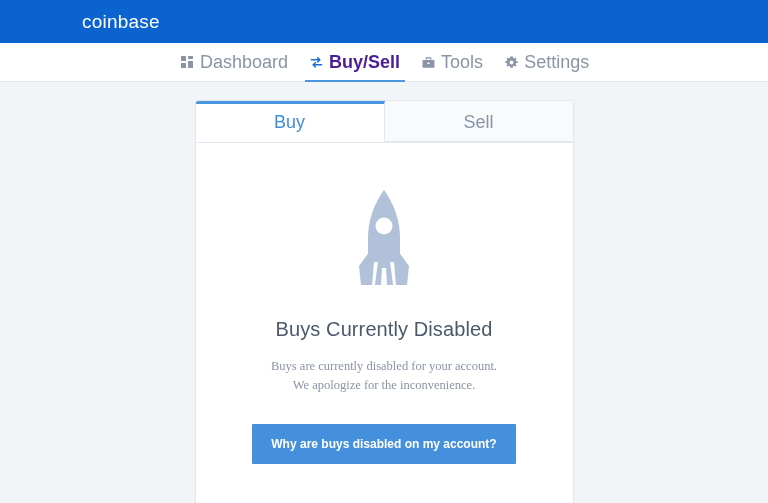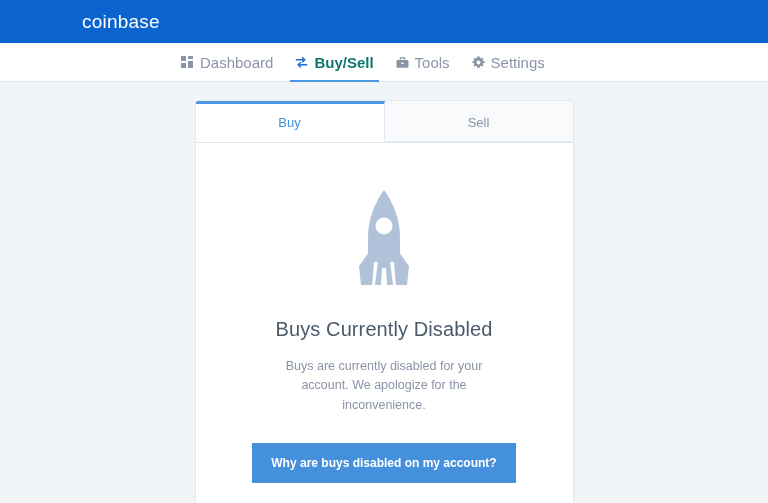--- a/index.html
+++ b/index.html
@@ -40,35 +40,35 @@
     align-items: stretch;
     justify-content: flex-start;
     padding-left: 170px;
   }
   .nav-item {
     display: flex;
     align-items: center;
     gap: 6px;
     padding: 0 11px;
     color: #8a94a6;
-    font-size: 15px;
+    font-size: 18px;
     position: relative;
     cursor: pointer;
     white-space: nowrap;
   }
   .nav-item .nav-icon {
     display: flex;
     align-items: center;
     justify-content: center;
     width: 13px;
     height: 13px;
   }
   .nav-item .nav-icon svg { display: block; }
   .nav-item.active {
-    color: #0f766e;
+    color: #4c1d95;
     font-weight: bold;
   }
   .nav-item.active::after {
     content: "";
     position: absolute;
     left: 6px;
     right: 6px;
     bottom: -1px;
     height: 2px;
     background: #4a97e0;
@@ -92,21 +92,21 @@
   .tabs {
     display: flex;
     height: 42px;
     border-bottom: 1px solid #e3e8ee;
   }
   .tab {
     flex: 1;
     display: flex;
     align-items: center;
     justify-content: center;
-    font-size: 13px;
+    font-size: 18px;
     cursor: pointer;
     background: #f8fafb;
     color: #8a94a6;
     border-bottom: 1px solid #e3e8ee;
     border-top: 3px solid transparent;
   }
   .tab.active {
     background: #ffffff;
     color: #3f8ede;
     border-top: 3px solid #4a97e0;
@@ -134,20 +134,21 @@
     letter-spacing: 0.1px;
     margin-bottom: 16px;
   }
 
   .empty-text {
     font-size: 12.5px;
     line-height: 1.55;
     color: #8a94a6;
     max-width: 245px;
     margin: 16px auto 28px;
+    font-family: Liberation Serif, serif;
   }
 
   .cta {
     display: inline-block;
     background: #4490dd;
     color: #ffffff;
     font-size: 12px;
     font-weight: bold;
     padding: 13px 19px;
     border: none;

